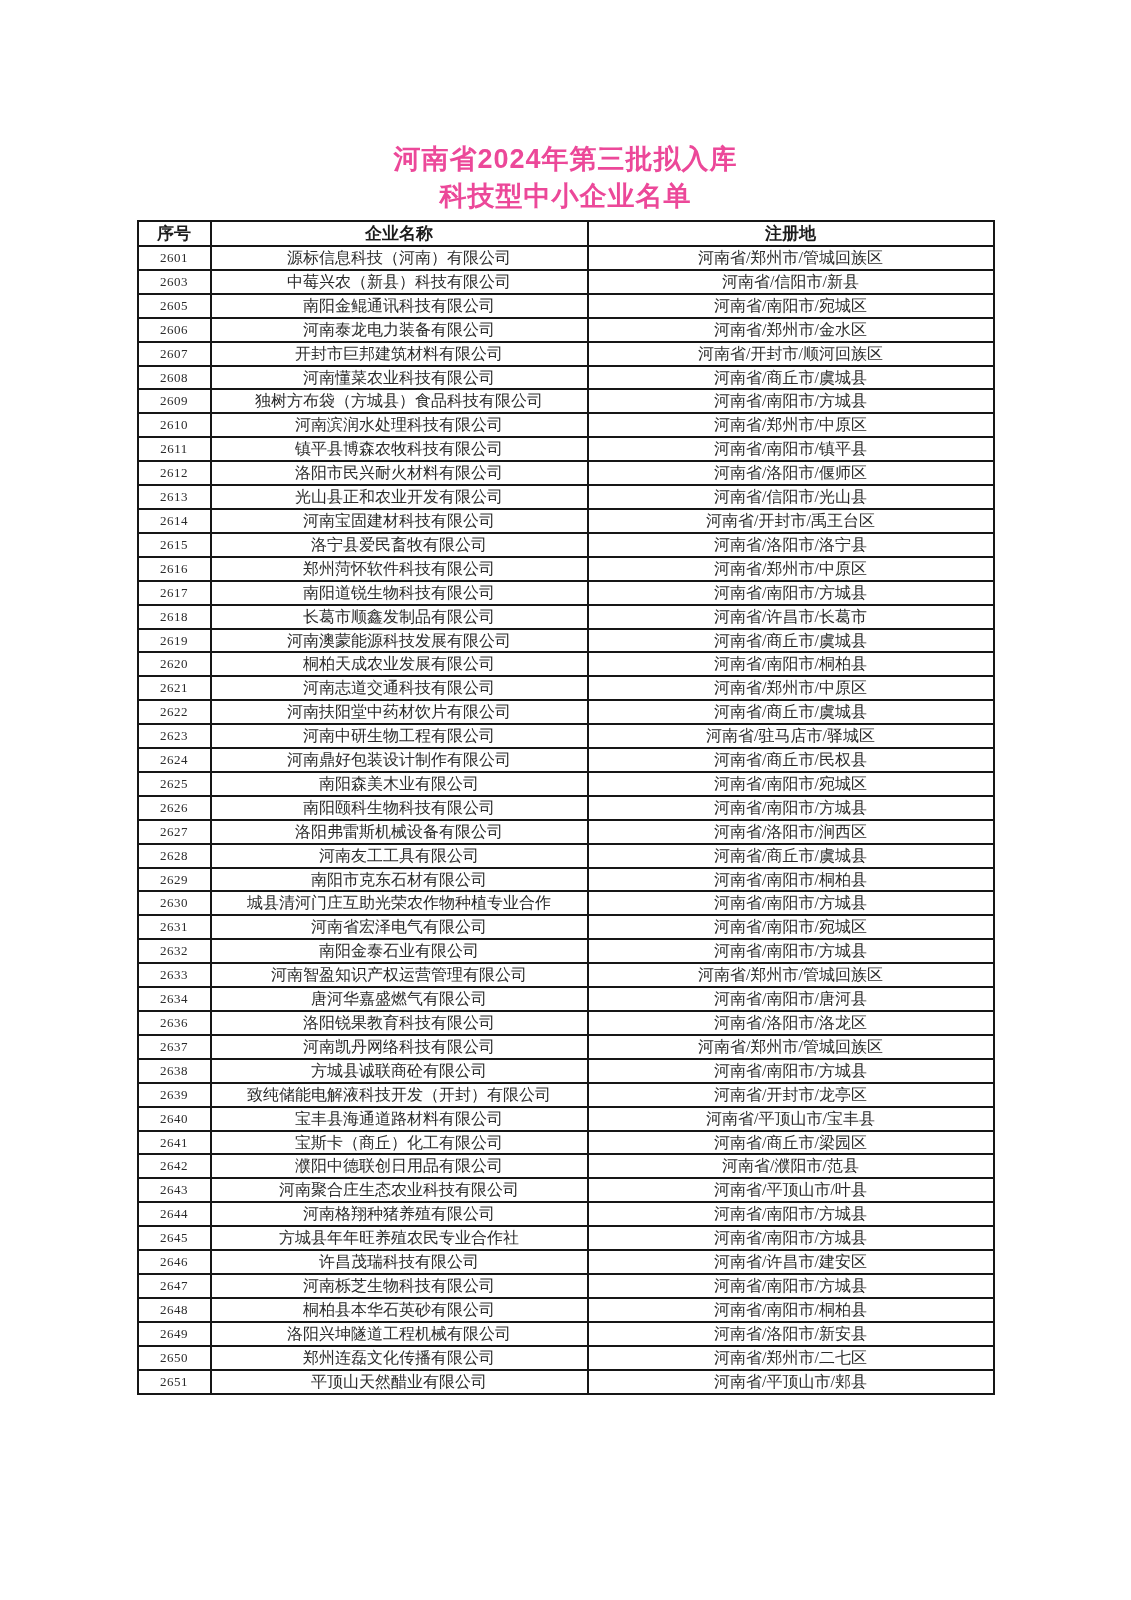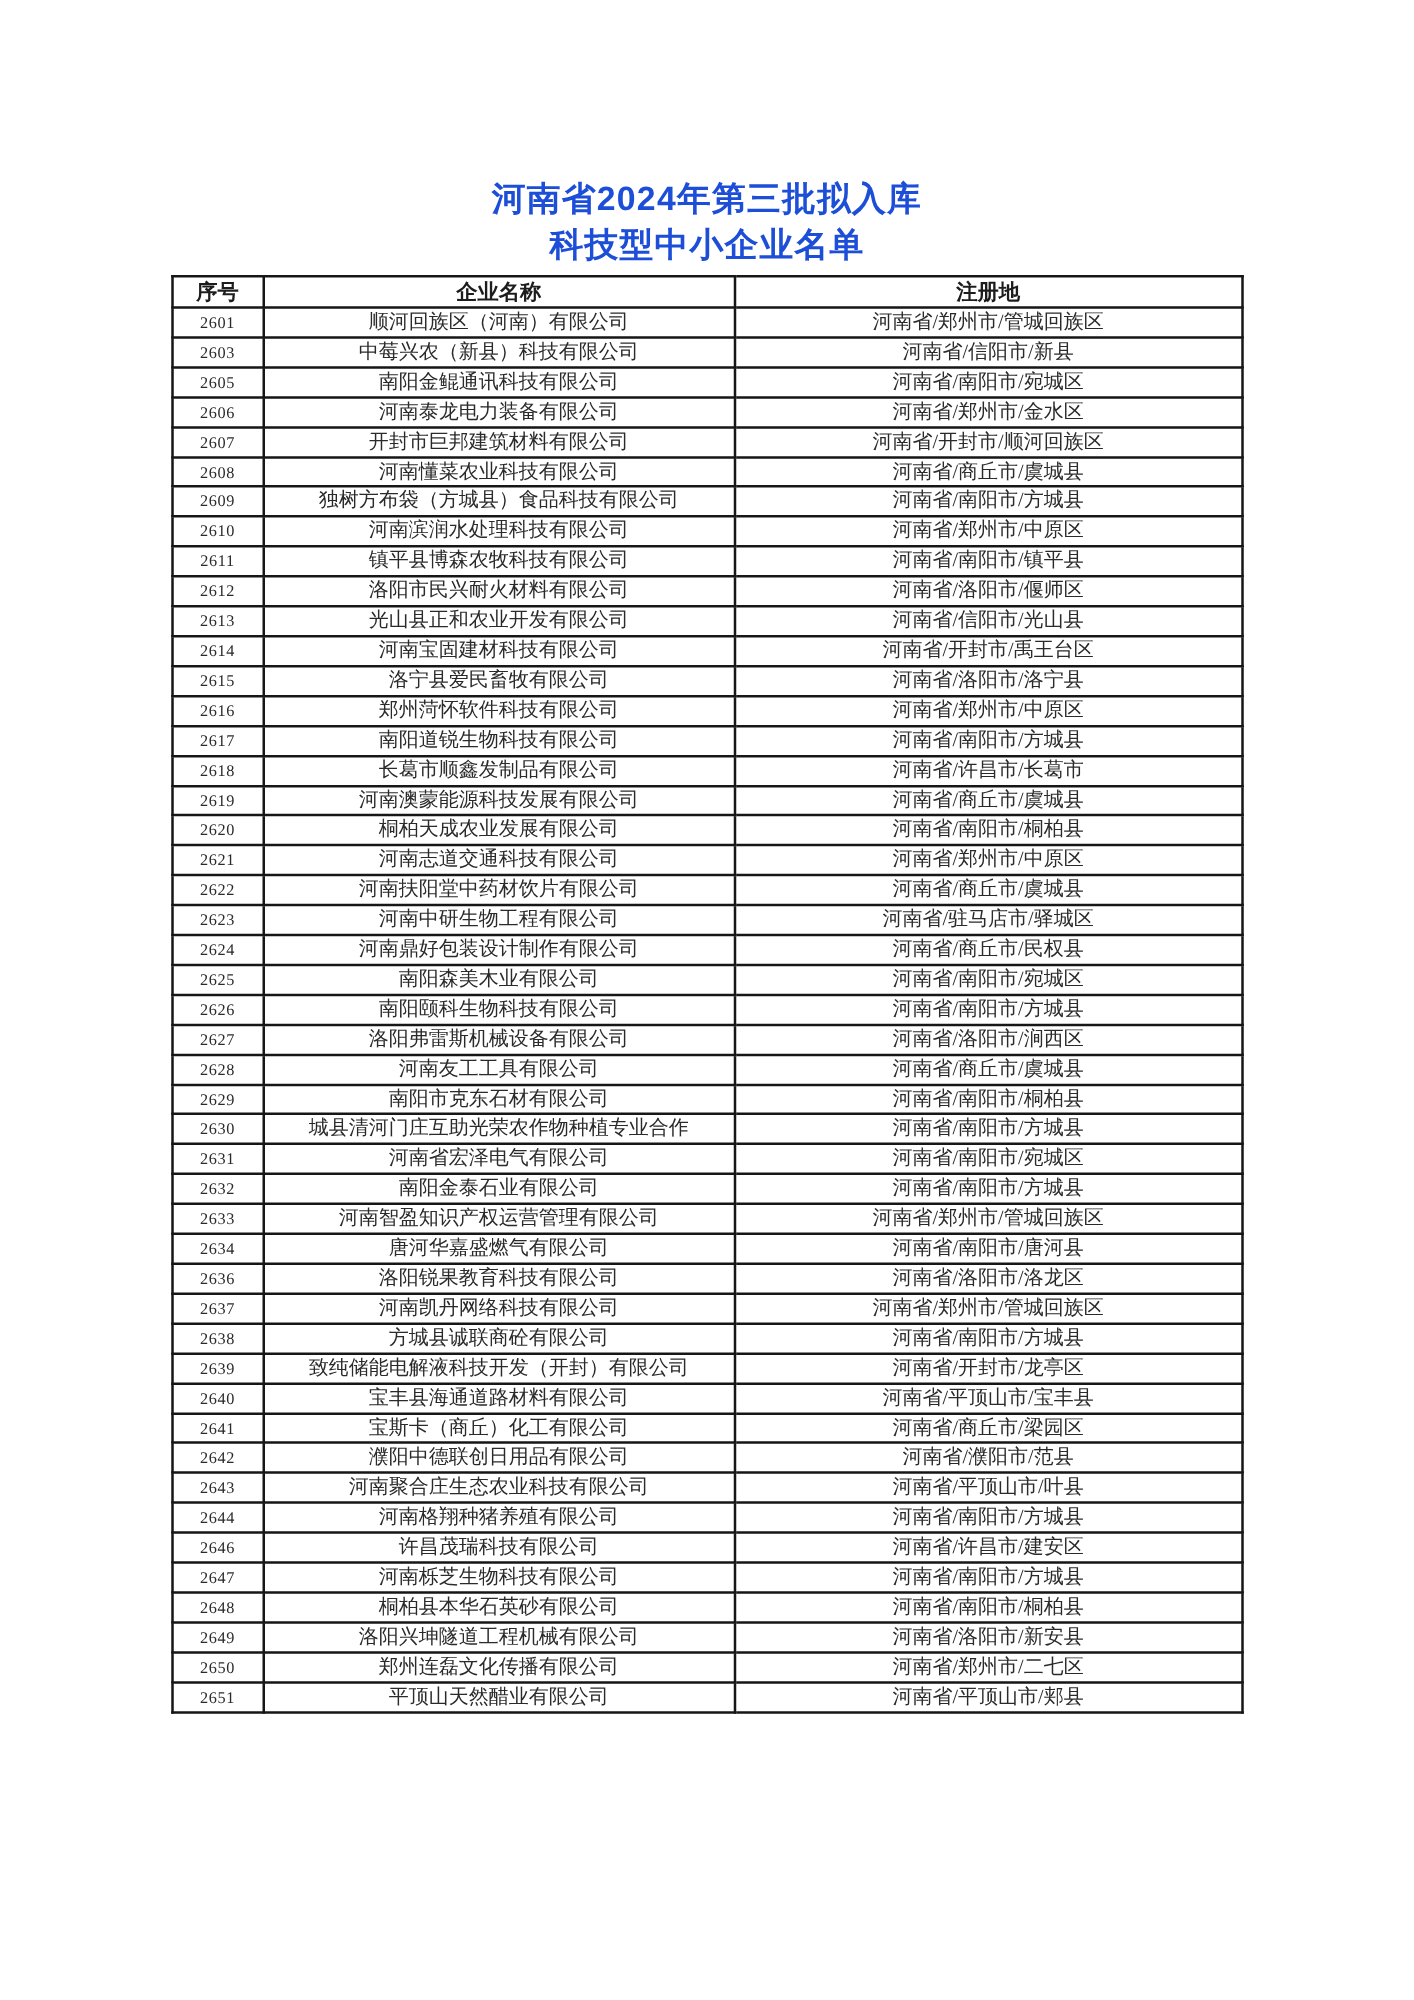--- a/index.html
+++ b/index.html
@@ -18,21 +18,21 @@
   .titles {
     padding-top: 141px;
     text-align: center;
   }
   .title-line {
     margin: 0;
     font-family: "Liberation Sans", sans-serif;
     font-weight: bold;
     font-size: 27px;
     line-height: 37px;
-    color: #1d4ed8;
+    color: #ec4899;
     letter-spacing: 1px;
   }
   table.company-table {
     margin: 5px auto 15px auto;
     width: 856px;
     border-collapse: collapse;
     table-layout: fixed;
   }
   .company-table col.c-serial  { width: 73px;  }
   .company-table col.c-name    { width: 377px; }
@@ -80,21 +80,21 @@
   <thead>
     <tr>
       <th>序号</th>
       <th>企业名称</th>
       <th>注册地</th>
     </tr>
   </thead>
   <tbody id="table-body">
       <tr>
         <td class="serial">2601</td>
-        <td class="name">顺河回族区（河南）有限公司</td>
+        <td class="name">源标信息科技（河南）有限公司</td>
         <td class="region">河南省/郑州市/管城回族区</td>
       </tr>
       <tr>
         <td class="serial">2603</td>
         <td class="name">中莓兴农（新县）科技有限公司</td>
         <td class="region">河南省/信阳市/新县</td>
       </tr>
       <tr>
         <td class="serial">2605</td>
         <td class="name">南阳金鲲通讯科技有限公司</td>
@@ -281,20 +281,25 @@
         <td class="region">河南省/濮阳市/范县</td>
       </tr>
       <tr>
         <td class="serial">2643</td>
         <td class="name">河南聚合庄生态农业科技有限公司</td>
         <td class="region">河南省/平顶山市/叶县</td>
       </tr>
       <tr>
         <td class="serial">2644</td>
         <td class="name">河南格翔种猪养殖有限公司</td>
+        <td class="region">河南省/南阳市/方城县</td>
+      </tr>
+      <tr>
+        <td class="serial">2645</td>
+        <td class="name">方城县年年旺养殖农民专业合作社</td>
         <td class="region">河南省/南阳市/方城县</td>
       </tr>
       <tr>
         <td class="serial">2646</td>
         <td class="name">许昌茂瑞科技有限公司</td>
         <td class="region">河南省/许昌市/建安区</td>
       </tr>
       <tr>
         <td class="serial">2647</td>
         <td class="name">河南栎芝生物科技有限公司</td>

